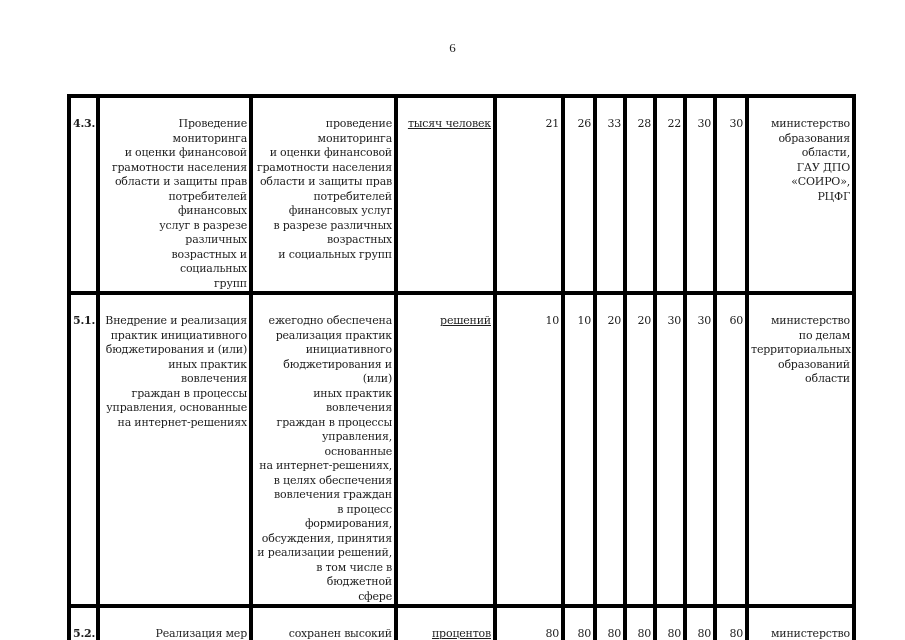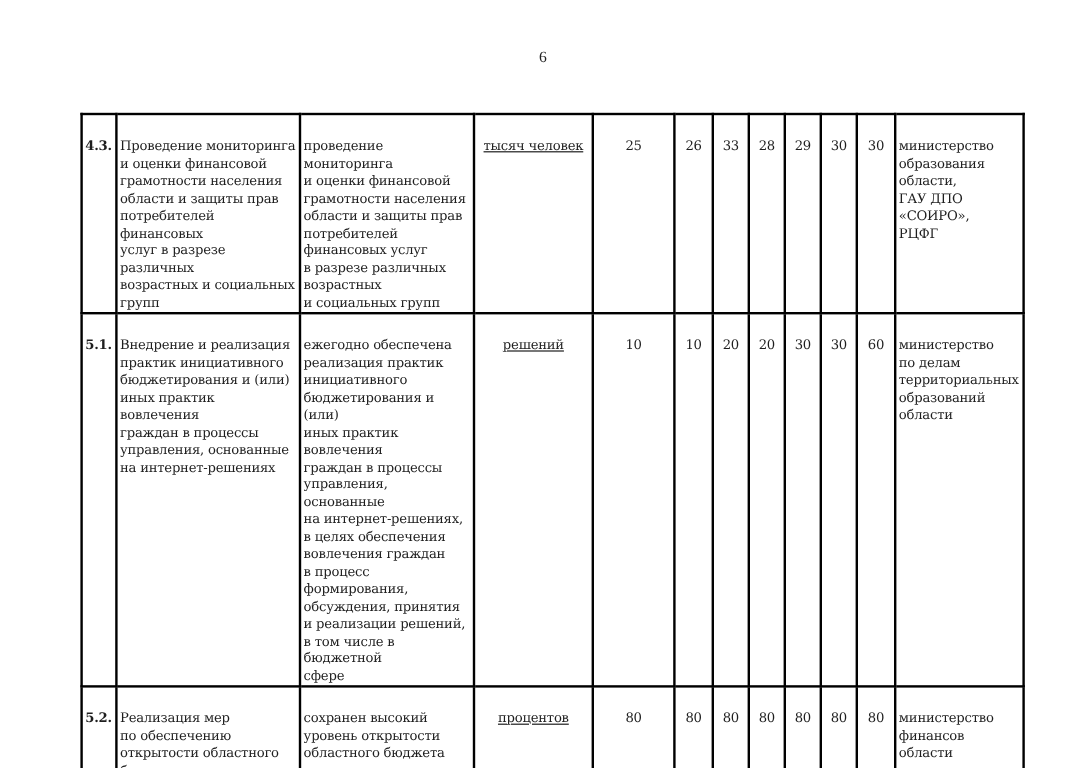--- a/index.html
+++ b/index.html
@@ -2,23 +2,23 @@
 <html><head>
 <meta charset="utf-8">
 <style>
   html, body { margin: 0; padding: 0; background: #ffffff; }
   body { width: 905px; height: 640px; position: relative; overflow: hidden;
          font-family: "DejaVu Serif", "Liberation Serif", serif; color: #1a1a1a; }
   .page-number { position: absolute; top: 40px; left: 0; width: 905px; text-align: center;
                  font-size: 13px; font-family: "Liberation Serif", serif; color: #222; }
   table.plan { position: absolute; top: 94px; left: 67px; border-collapse: collapse;
                table-layout: fixed; width: 785px; }
-  table.plan td { border: 2px solid #000000; vertical-align: top; padding: 19px 2px 0 2px;
+  table.plan td { border: 4px solid #000000; vertical-align: top; padding: 19px 2px 0 2px;
                   font-size: 11px; line-height: 14.5px; font-family: "DejaVu Serif", serif;
-                  letter-spacing: -0.2px; color: #1e1e1e; }
+                  letter-spacing: -0.2px; color: #1e1e1e; text-align: right; }
   td.num { font-weight: bold; font-family: "Liberation Serif", serif; font-size: 12.5px; padding-left: 3px; }
   td.center { text-align: center; text-decoration: underline; }
   td.val { text-align: center; font-family: "DejaVu Serif", serif; font-size: 11px; }
   td.section { text-align: center; font-weight: bold; font-family: "Liberation Serif", serif;
                font-size: 12.5px; line-height: 14px; padding: 1px 0 0 0; letter-spacing: 0; }
   .ml { white-space: pre-line; display: block; }
   tr.r43 td { height: 134px; }
   tr.rsec td { height: 28px; }
   tr.r51 td { height: 222px; }
   tr.r52 td { height: 100px; }
@@ -62,25 +62,25 @@
 и оценки финансовой
 грамотности населения
 области и защиты прав
 потребителей
 финансовых услуг
 в разрезе различных
 возрастных
 и социальных групп</span>
         </td>
     <td class="center">тысяч человек</td>
-    <td class="val">25</td>
+    <td class="val">21</td>
     <td class="val">26</td>
     <td class="val">33</td>
     <td class="val">28</td>
-    <td class="val">29</td>
+    <td class="val">22</td>
     <td class="val">30</td>
     <td class="val">30</td>
     <td>
           <span class="ml">министерство
 образования
 области,
 ГАУ ДПО
 «СОИРО»,
 РЦФГ</span>
         </td>

